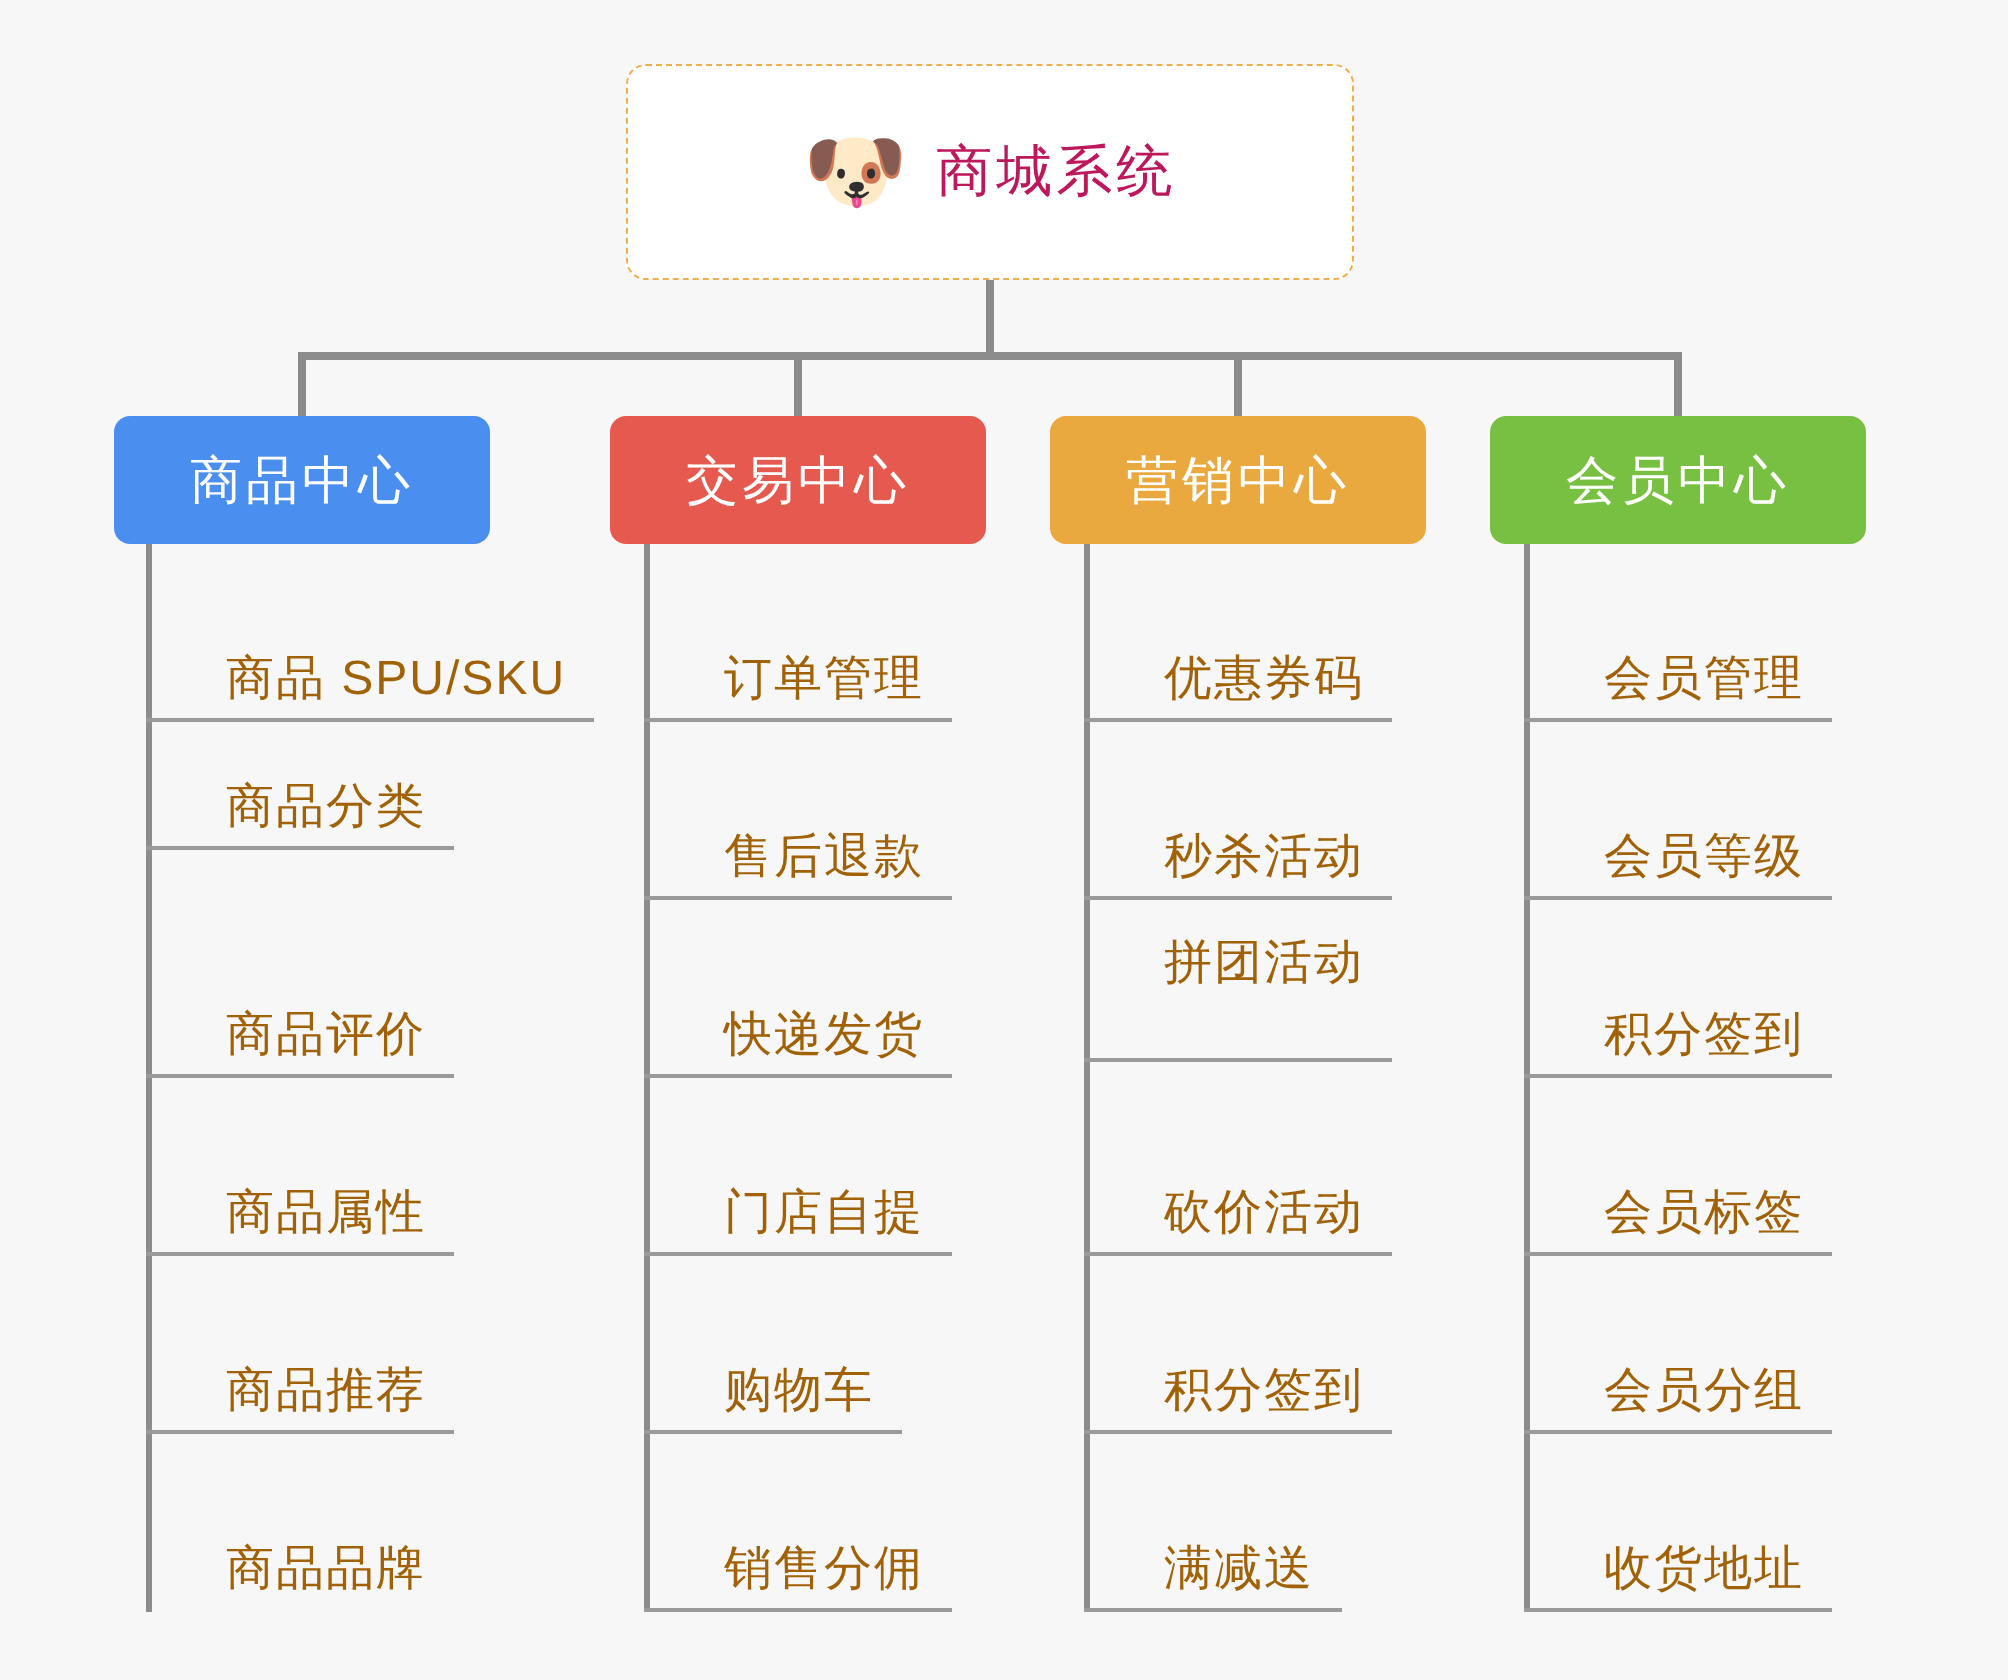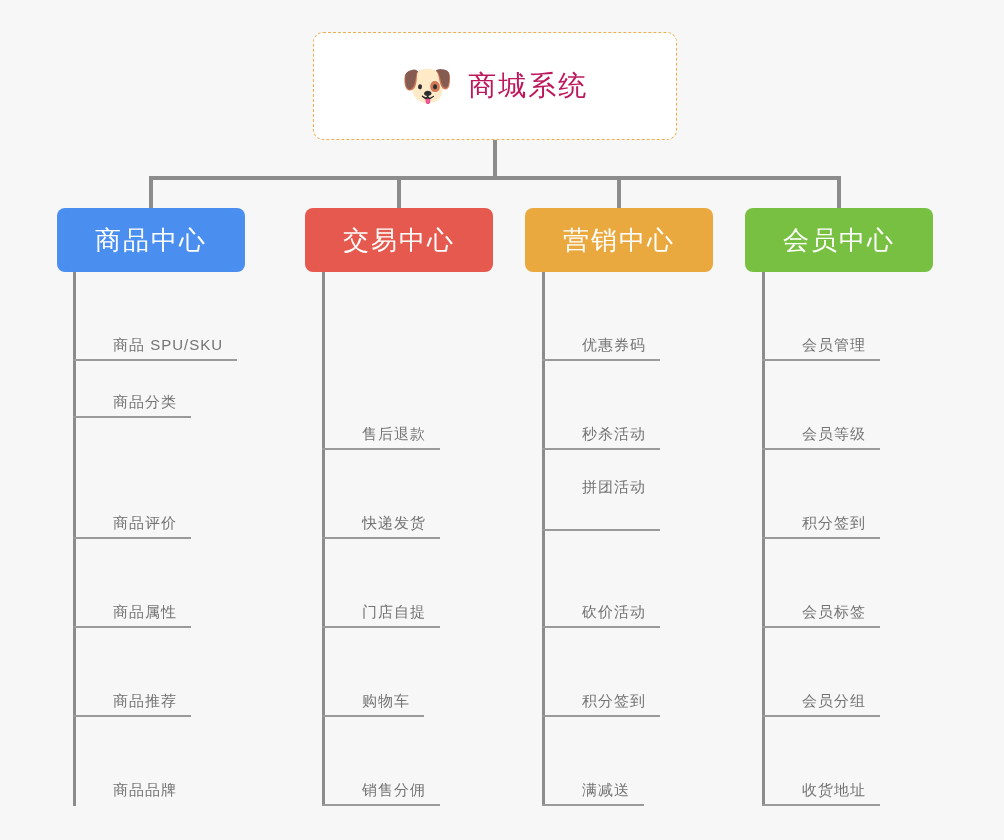--- a/index.html
+++ b/index.html
@@ -99,22 +99,22 @@
   }
   .leaf-item {
     position: absolute;
     left: 0;
     height: 89px;
     display: flex;
     flex-direction: column;
     justify-content: flex-end;
   }
   .leaf-label {
-    font-size: 15px;
-    color: #737373;
+    font-size: 24px;
+    color: #a16207;
     white-space: nowrap;
     padding: 0 14px 4px 40px;
     letter-spacing: 1px;
   }
   .leaf-rule {
     height: 2px;
     background: #9a9a9a;
   }
 </style>
 </head>
@@ -158,20 +158,21 @@
         <div class="leaf-item" style="top: 445px; align-items: center;">
           <div class="leaf-label">商品品牌</div>
           <div class="leaf-rule"></div>
         </div>
       </div>
       <div class="line v-line branch-drop" style="left: 397px;"></div>
       <div class="cat-header" style="left: 305px; top: 208px; width: 188px; background: rgb(230, 89, 79); color: rgb(255, 255, 255);">交易中心</div>
       <div class="leaf-col" style="left: 322px; height: 534px;">
         <div class="leaf-spine" style="height: 534px;"></div>
         <div class="leaf-item" style="top: 0px;">
+          <div class="leaf-label">订单管理</div>
           <div class="leaf-rule"></div>
         </div>
         <div class="leaf-item" style="top: 89px;">
           <div class="leaf-label">售后退款</div>
           <div class="leaf-rule"></div>
         </div>
         <div class="leaf-item" style="top: 178px;">
           <div class="leaf-label">快递发货</div>
           <div class="leaf-rule"></div>
         </div>

